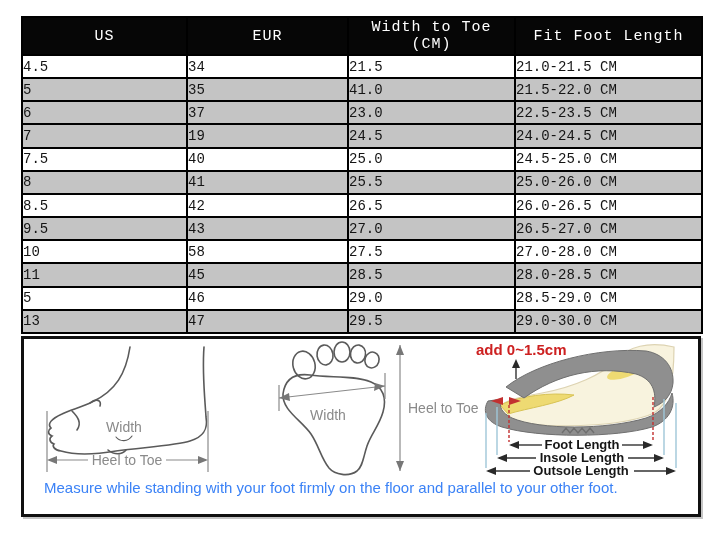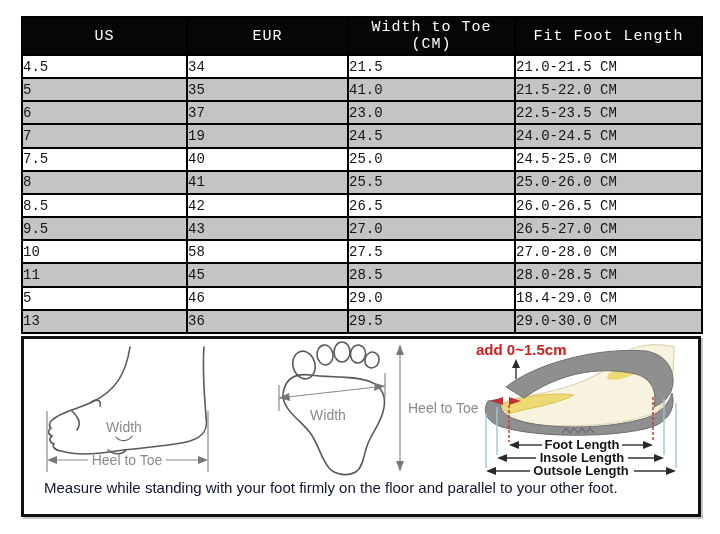--- a/index.html
+++ b/index.html
@@ -26,21 +26,21 @@
   .guide-box{
     position:absolute;left:21px;top:336px;width:680px;height:181px;
     border:3px solid #101010;box-sizing:border-box;background:#fff;
     box-shadow:2px 2px 0 rgba(90,90,90,.35);
   }
   .guide-box svg{position:absolute;overflow:hidden;}
   .svg-sidefoot{left:12px;top:6px;}
   .svg-footprint{left:244px;top:2px;}
   .svg-shoe{left:452px;top:2px;}
   .measure-note{
-    position:absolute;left:20px;top:140px;font-size:15px;color:#0f172a;
+    position:absolute;left:20px;top:140px;font-size:15px;color:#3b82f6;
   }
 
   .sketch{stroke:#5a5a5a;fill:none;stroke-width:1.6;stroke-linecap:round;}
   .guide{stroke:#8a8a8a;fill:none;stroke-width:1.2;}
   .glabel{fill:#8a8a8a;font-size:14px;font-family:"Liberation Sans",sans-serif;}
   .blabel{fill:#161616;font-size:13px;font-weight:bold;font-family:"Liberation Sans",sans-serif;}
   .rlabel{fill:#cd2121;font-size:15px;font-weight:bold;font-family:"Liberation Sans",sans-serif;}
   .ah{fill:#777;}
   .ahd{fill:#2a2a2a;}
 </style>
@@ -120,25 +120,25 @@
       <tr class="alt">
         <td>11</td>
         <td>45</td>
         <td>28.5</td>
         <td>28.0-28.5 CM</td>
       </tr>
       <tr>
         <td>5</td>
         <td>46</td>
         <td>29.0</td>
-        <td>18.4-29.0 CM</td>
+        <td>28.5-29.0 CM</td>
       </tr>
       <tr class="alt">
         <td>13</td>
-        <td>36</td>
+        <td>47</td>
         <td>29.5</td>
         <td>29.0-30.0 CM</td>
       </tr>
     </tbody>
 </table>
 
 <div class="guide-box">
 
   <svg class="svg-sidefoot" width="196" height="132" viewBox="0 0 196 132">
     <path class="sketch" d="M94,2 C90,28 80,46 56,57 C46,62 34,65 26,69 C15,74 11,79 15,83

